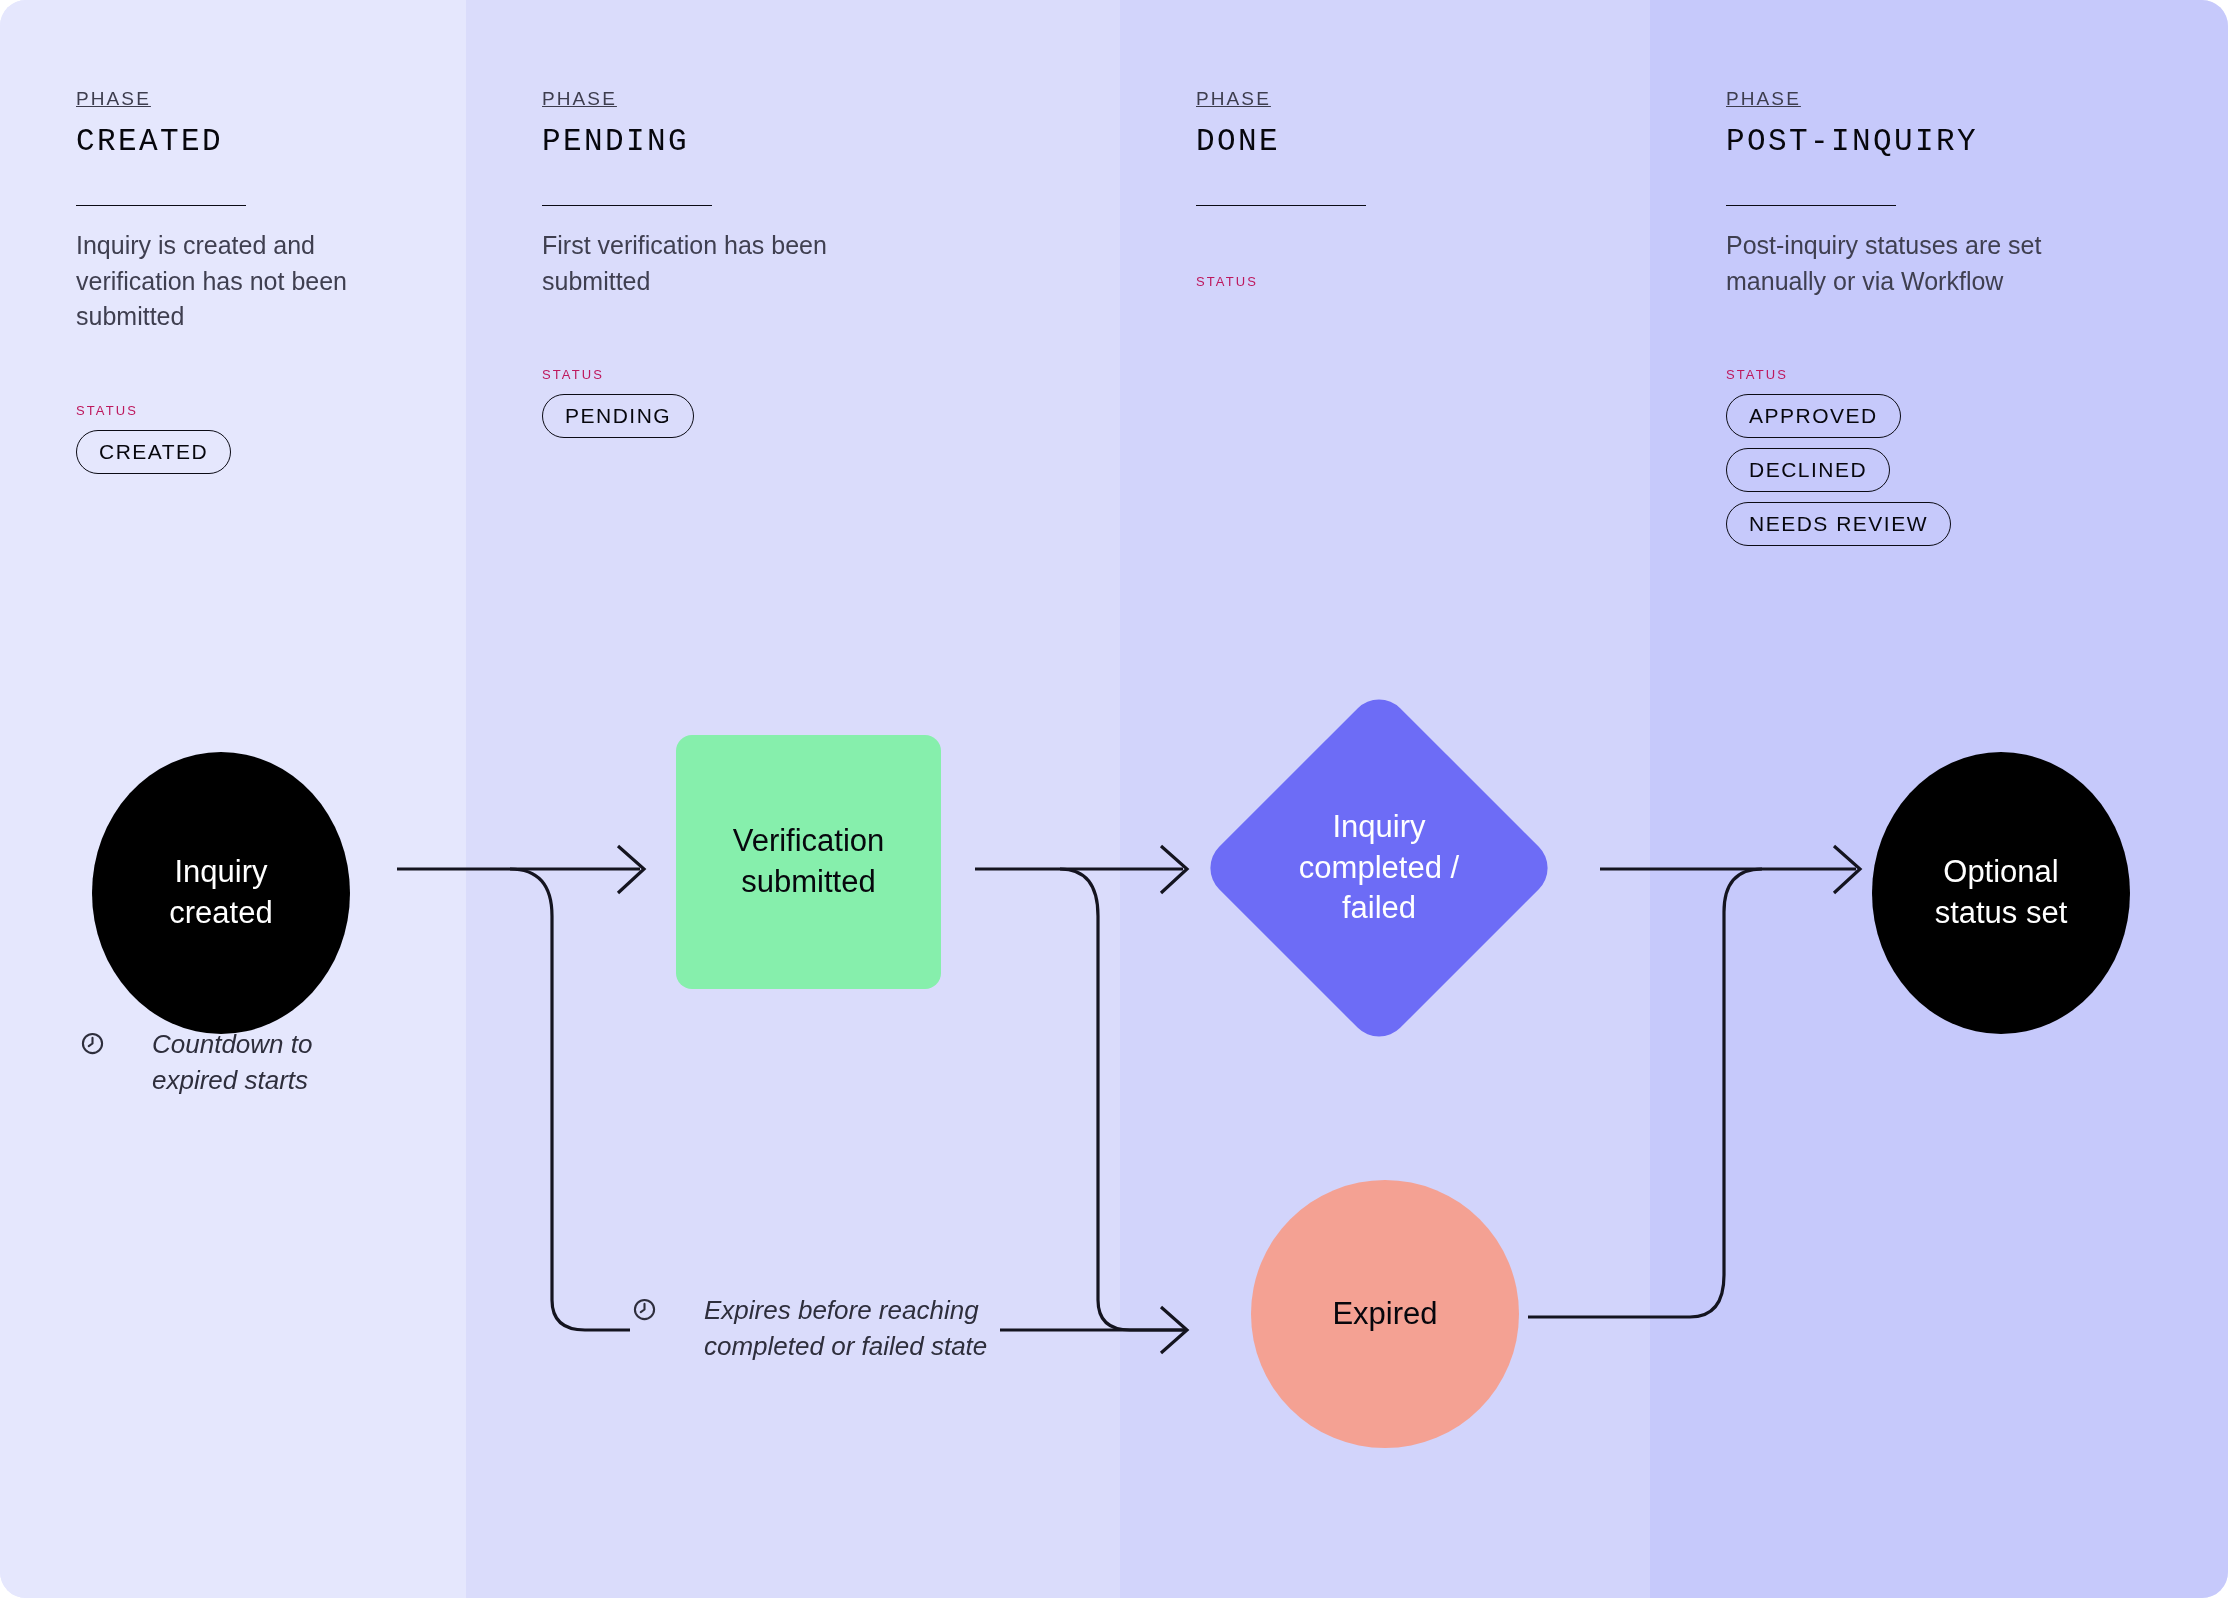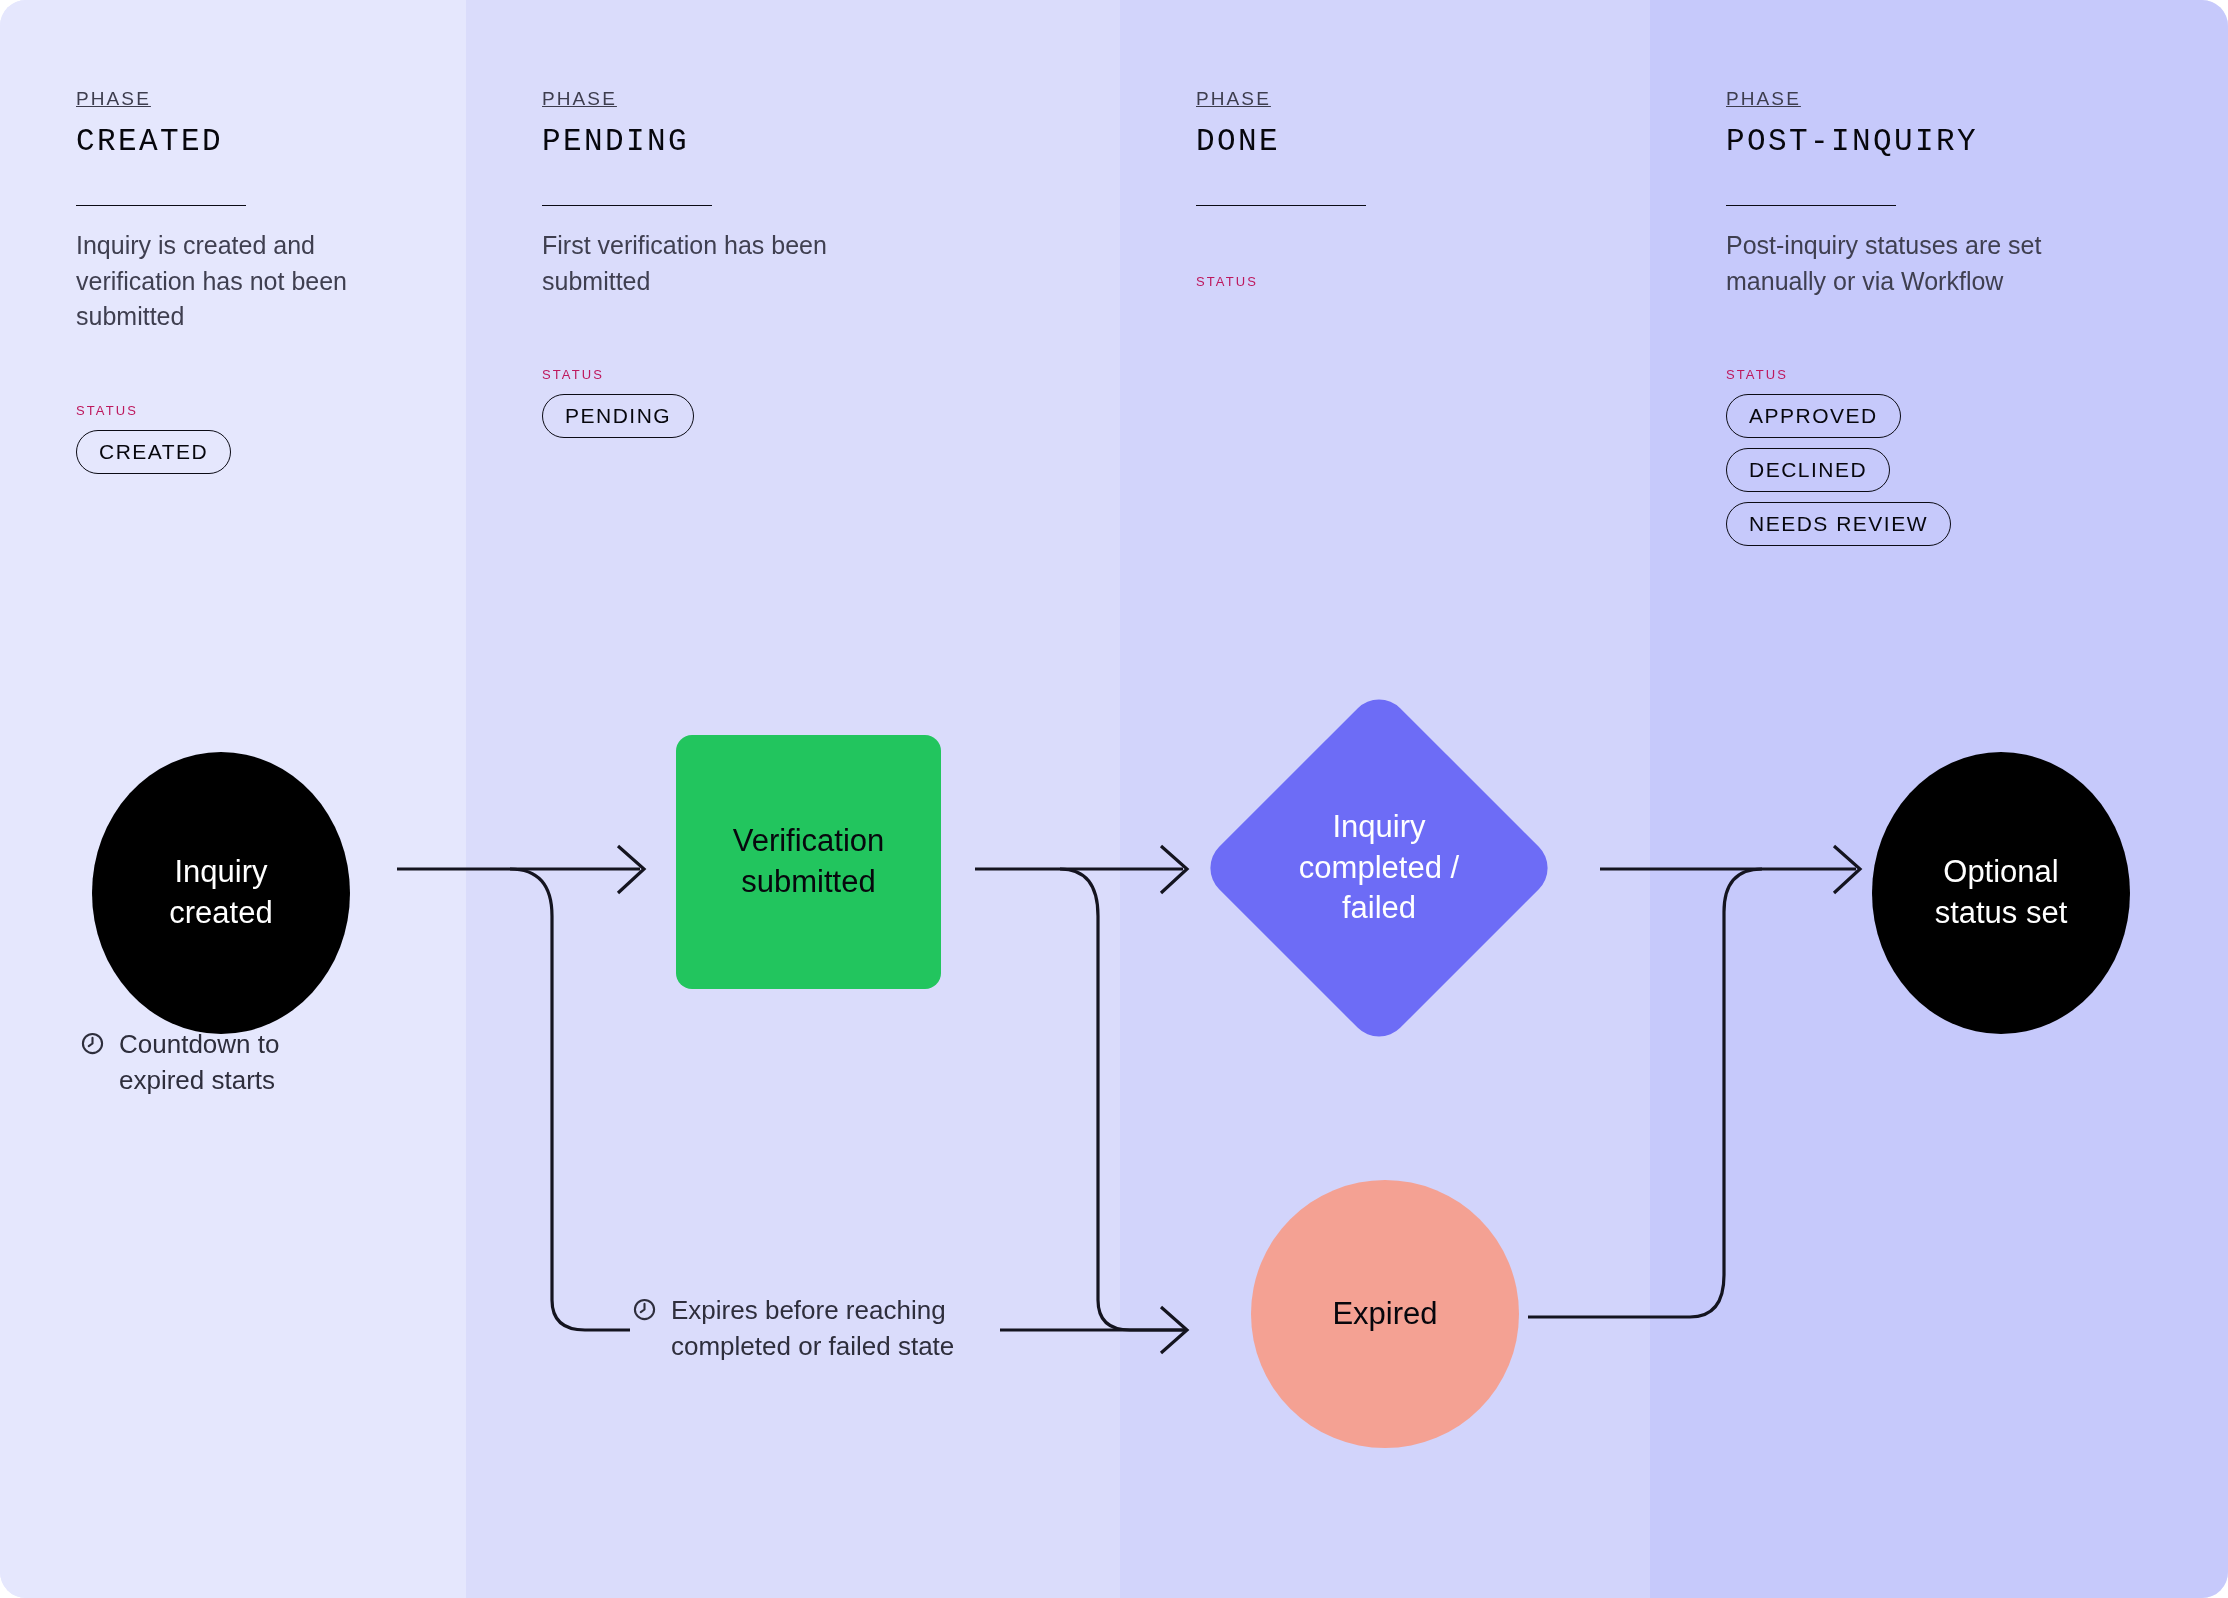--- a/index.html
+++ b/index.html
@@ -140,21 +140,21 @@
     background: #000000;
   }
   .node-start .node-label { color: #ffffff; }
 
   .node-box {
     left: 676px;
     top: 735px;
     width: 265px;
     height: 254px;
     border-radius: 16px;
-    background: #22c55e;
+    background: #86efac;
   }
   .node-box .node-label { color: #07070d; }
 
   .node-diamond {
     left: 1199px;
     top: 688px;
     width: 360px;
     height: 360px;
   }
   .diamond-shape {
@@ -199,23 +199,25 @@
     display: flex;
     align-items: flex-start;
     gap: 14px;
   }
   .annotation .clock-icon {
     flex: 0 0 auto;
     margin-top: 4px;
   }
   .annotation-text {
     font-size: 26px;
+    font-style: italic;
     line-height: 1.38;
     color: #2e2e3c;
     white-space: pre-line;
+    margin-left: 33px;
   }
   .ann-countdown { left: 80px; top: 1027px; }
   .ann-expires   { left: 632px; top: 1293px; }
 </style>
 </head>
 <body>
 
 <div id="page">
 
   <div class="bands">

